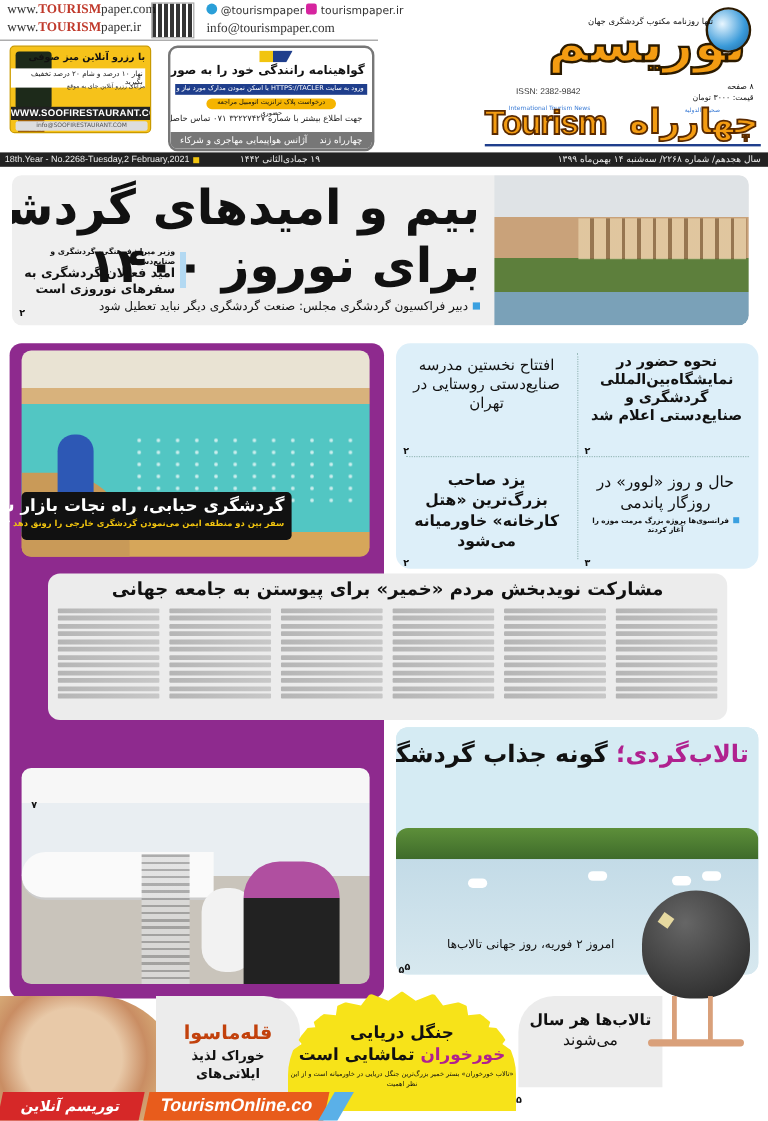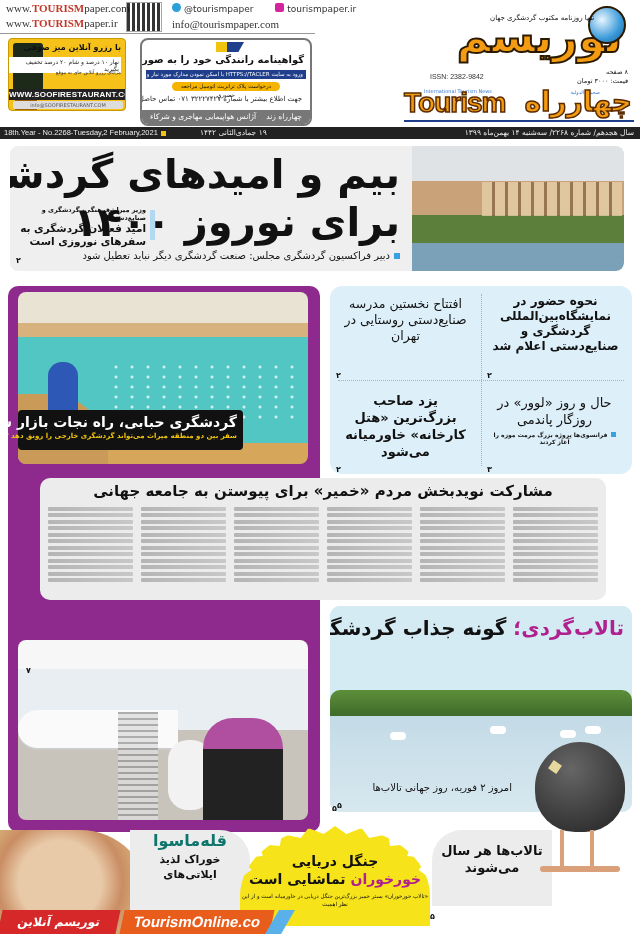--- a/index.html
+++ b/index.html
@@ -7,21 +7,21 @@
   body { font-family: "DejaVu Sans", sans-serif; position: relative; color: #111; }
   .abs { position: absolute; }
   .rtl { direction: rtl; }
 
   
   .url-line { left: 6px; font-family: "Liberation Serif", serif; font-size: 11px; color: #333; }
   .url-line b { color: #c0392b; font-weight: bold; }
   .qr { left: 126px; top: 2px; width: 36px; height: 30px; background:
         repeating-linear-gradient(90deg,#111 0 3px,#fff 3px 5px),
         #fff; border: 1px solid #999; opacity: .85; }
-  .social { left: 172px; top: 3px; font-size: 9px; color: #333; display:flex; gap:22px; align-items:center; }
+  .social { left: 172px; top: 3px; font-size: 9px; color: #333; display:flex; gap:2px; align-items:center; }
   .dot-tg { width:9px;height:9px;border-radius:50%;background:#2a9fd8;display:inline-block; }
   .dot-ig { width:9px;height:9px;border-radius:2px;background:#d6249f;display:inline-block; }
   .email { left: 172px; top: 18px; font-family: "Liberation Serif", serif; font-size: 11px; color: #333; }
   .rule-top { left: 0; top: 33px; width: 315px; height: 1px; background: #999; }
 
   .ad-soof { left: 8px; top: 38px; width: 118px; height: 73px; background: #f6c21a; border-radius: 4px; overflow: hidden; border:1px solid #c99a00; }
   .ad-soof .phone { position:absolute; left:4px; top:4px; width:30px; height:48px; background:#1d2a1a; border-radius:3px; }
   .ad-soof .badge20 { position:absolute; left:6px; top:36px; width:22px; height:16px; background:#a16207; color:#fff; font-size:9px; font-weight:bold; text-align:center; line-height:16px; border-radius:2px;margin-top:23px; }
   .ad-soof .t1 { position:absolute; right:4px; top:4px; font-size:8px; font-weight:bold; color:#111; }
   .ad-soof .t2 { position:absolute; right:4px; top:18px; font-size:6px; background:#fff; padding:1px 2px; color:#222; }
@@ -122,34 +122,34 @@
   .wet-sub { position:absolute; right:120px; top:176px; direction:rtl; font-size:10px; color:#111; white-space:nowrap; }
   .wet-pg { position:absolute; left:7px; bottom:2px; }
   .bird { left: 530px; top: 742px; width: 100px; height: 140px; }
   .bird .body { position:absolute; left:5px; top:0; width:90px; height:90px; background: radial-gradient(circle at 40% 30%, #666, #222); border-radius: 45px 45px 40px 40px; }
   .bird .beak { position:absolute; left:20px; top:20px; width:10px; height:10px; background:#e6d9a0; transform: rotate(35deg); }
   .bird .leg1 { position:absolute; left:30px; top:88px; width:4px; height:40px; background:#d9a07a; }
   .bird .leg2 { position:absolute; left:60px; top:88px; width:4px; height:40px; background:#d9a07a; }
   .bird .feet { position:absolute; left:10px; top:124px; width:80px; height:6px; background:#d9a07a; border-radius:3px; }
   .food { left: 0; top: 830px; width: 150px; height: 104px; border-radius: 0 70px 0 0; background: radial-gradient(circle at 40% 50%, #e8c9a8 0 40%, #c98d63 60%, #d9b07a 80%); }
   .food-box { left: 130px; top: 830px; width: 120px; height: 80px; background:#ececec; border-radius: 0 30px 0 0; direction:rtl; text-align:center; }
-  .food-box .big { font-size:16px; font-weight:bold; color:#0f766e; line-height:22px; margin-top:0;}
+  .food-box .big { font-size:16px; font-weight:bold; color:#c2410c; line-height:22px; margin-top:20px;}
   .food-box .sm { font-size:11px; font-weight:bold; color:#111; line-height:15px; }
   .burst { left: 240px; top: 826px; width: 190px; height: 100px; background:#f7e319; border-radius: 50% 50% 0 0 / 70% 70% 0 0;
       clip-path: polygon(50% 0,56% 8%,64% 2%,68% 12%,78% 8%,79% 20%,90% 18%,88% 30%,99% 32%,94% 44%,100% 52%,100% 100%,0 100%,0 52%,6% 44%,1% 32%,12% 30%,10% 18%,21% 20%,22% 8%,32% 12%,36% 2%,44% 8%); }
   .burst-t { left:240px; top:852px; width:190px; direction:rtl; text-align:center; }
   .burst-t .a { font-size:14px; font-weight:bold; color:#111; line-height:18px; }
   .burst-t .b { font-size:14px; font-weight:bold; color:#111; line-height:18px; }
   .burst-t .b .mg { color:#b0218f; }
   .burst-t .c { font-size:5.5px; color:#111; margin-top:4px; line-height:8px; }
   .coot-box { left: 432px; top: 830px; width: 120px; height: 76px; background:#ececec; border-radius: 30px 0 0 0; direction:rtl; text-align:center; }
   .coot-box .l1 { font-size:13px; font-weight:bold; color:#111; margin-top:12px; line-height:17px;}
   .coot-box .l2 { font-size:13px; font-weight:bold; color:#111; line-height:20px; }
   .coot-box .l2 .gr { color:#9a9a9a; font-size:18px; }
-  .coot-box .l3 { font-size:13px; font-weight:bold; color:#111; line-height:17px; }
+  .coot-box .l3 { font-size:13px; font-weight:normal; color:#111; line-height:17px; }
   .coot-pg { left: 430px; top: 912px; }
   .burst-pg { left: 332px; top: 804px; }
 
   .online { left: 0; top: 910px; width: 290px; height: 24px; }
   .online .fa { position:absolute; left:0; top:0; width:118px; height:24px; background:#d62828; color:#fff; font-size:12px; font-weight:bold; direction:rtl; text-align:center; line-height:24px; transform: skewX(-12deg); }
   .online .en { position:absolute; left:122px; top:0; width:150px; height:24px; background:#e85c1c; color:#fff; font-size:15px; font-weight:bold; font-family:"Liberation Sans",sans-serif; text-align:center; line-height:24px; transform: skewX(-12deg); }
   .online .st { position:absolute; left:272px; top:0; width:16px; height:24px; background:#5ab0e8; transform: skewX(-30deg); }
 </style>
 </head>
 <body>
@@ -224,21 +224,21 @@
 </div>
 
 <div class="abs purple"></div>
 <div class="abs purple-photo">
   <div class="boats"></div>
   <div class="rock"></div>
   <div class="woman"></div>
 </div>
 <div class="abs caption-box">
   <div class="h">گردشگری حبابی، راه نجات بازار سفر</div>
-  <div class="s"><span>سفر بین دو منطقه میراث می‌تواند گردشگری خارجی را رونق دهد</span> <span style="color:#fff">۲</span></div>
+  <div class="s"><span>سفر بین دو منطقه ایمن می‌نمودن گردشگری خارجی را رونق دهد</span> <span style="color:#fff">۲</span></div>
 </div>
 
 <div class="abs quad">
   <div class="qdiv-v"></div>
   <div class="qdiv-h"></div>
   <div class="qcell" style="left:151px;top:4px;padding:4px 12px 0 10px">
     <div class="tb">نحوه حضور در نمایشگاه‌بین‌المللی گردشگری و صنایع‌دستی اعلام شد</div>
     <div class="n">۲</div>
   </div>
   <div class="qcell" style="left:0;top:4px;padding:6px 10px 0 10px">

